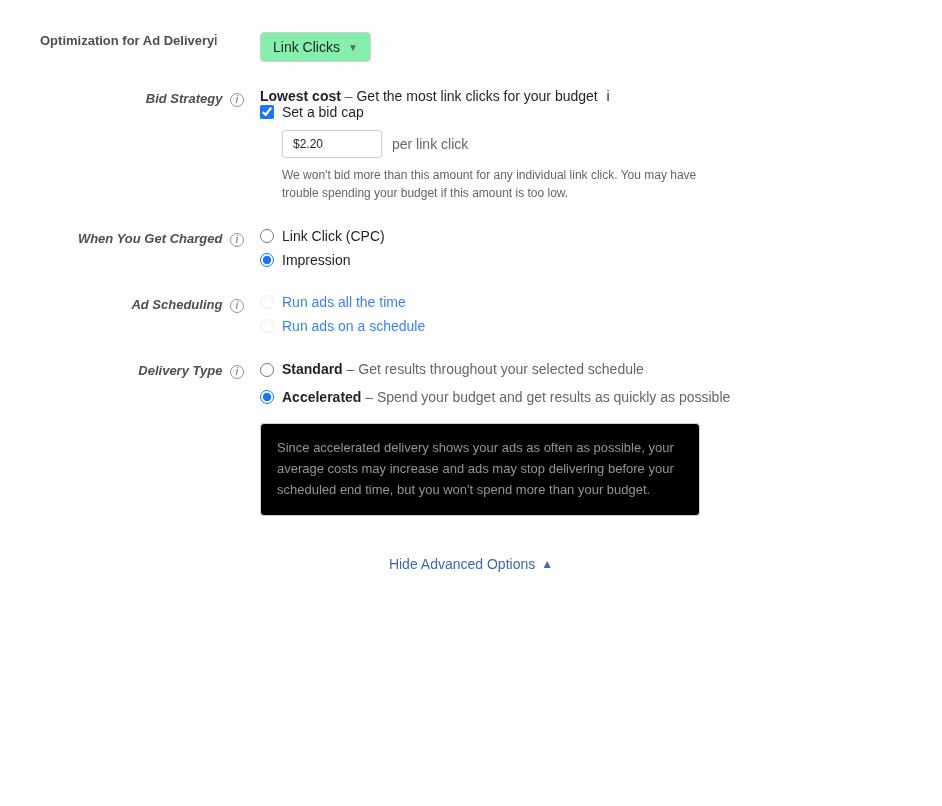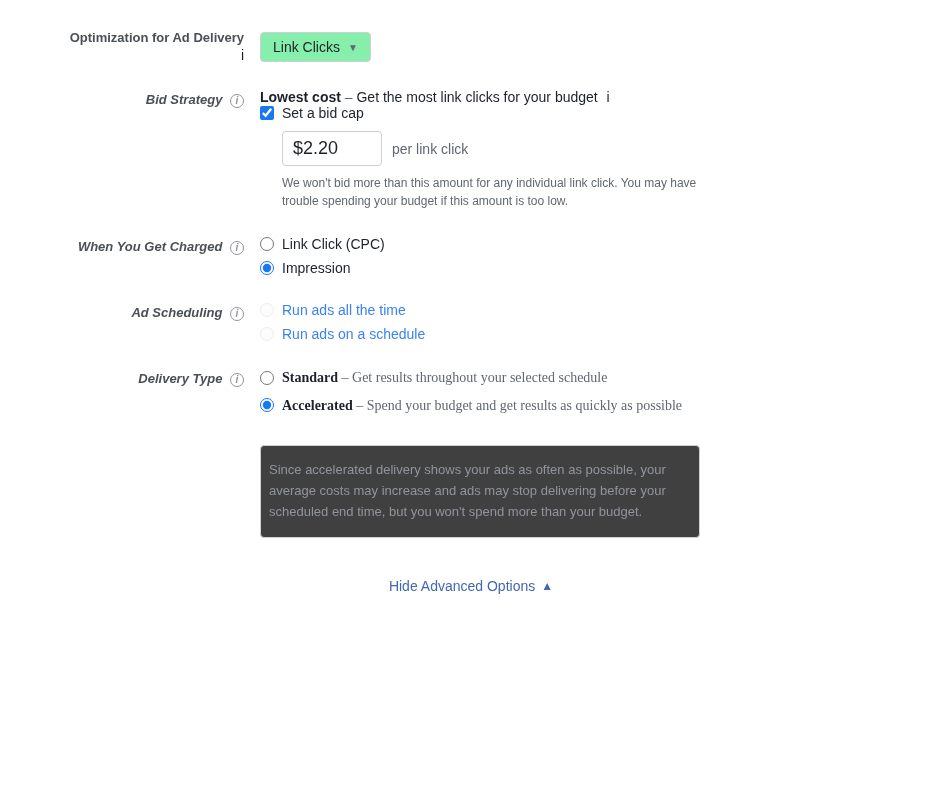--- a/index.html
+++ b/index.html
@@ -94,21 +94,21 @@
       display: flex;
       align-items: center;
       gap: 10px;
       margin-top: 10px;
       margin-left: 22px;
     }
     .bid-input {
       border: 1.5px solid #ccd0d5;
       border-radius: 4px;
       padding: 6px 10px;
-      font-size: 18px;
+      font-size: 12px;
       width: 100px;
       color: #1d2129;
     }
     .per-label {
       color: #606770;
       font-size: 14px;
     }
     .bid-hint {
       margin-top: 8px;
       margin-left: 22px;
@@ -142,40 +142,39 @@
       color: #3b82f6;
     }
     
     .radio-row.disabled-row input[type="radio"] {
       opacity: 0.4;
     }
     
     .delivery-option {
       font-size: 14px;
       line-height: 1.4;
-      font-family: Liberation Serif, serif;
     }
     .delivery-option strong {
       font-weight: 600;
     }
     .delivery-option .desc {
       color: #606770;
       font-weight: 400;
     }
     
     .accelerated-note {
-      margin-top: 30px;
+      margin-top: 16px;
       border: 1.5px solid #ccd0d5;
       border-radius: 4px;
-      padding: 14px 8px;
+      padding: 14px 16px;
       color: #90949c;
       font-size: 13px;
       line-height: 1.6;
       max-width: 440px;
-      background: #404040;
+      background: #000000;
     }
     
     .hide-advanced {
       display: flex;
       justify-content: center;
       align-items: center;
       gap: 6px;
       margin-top: 40px;
       padding-bottom: 10px;
     }
@@ -186,21 +185,20 @@
       cursor: pointer;
       text-decoration: none;
     }
     .chevron-up {
       color: #4267b2;
       font-size: 12px;
     }
     
     .opt-label-block {
       display: flex;
-      flex-direction: column;
       align-items: flex-end;
       width: 220px;
       min-width: 220px;
       padding-right: 16px;
     }
     .opt-label-title {
       font-size: 13px;
       font-weight: 600;
       color: #4b4f56;
       text-align: right;

